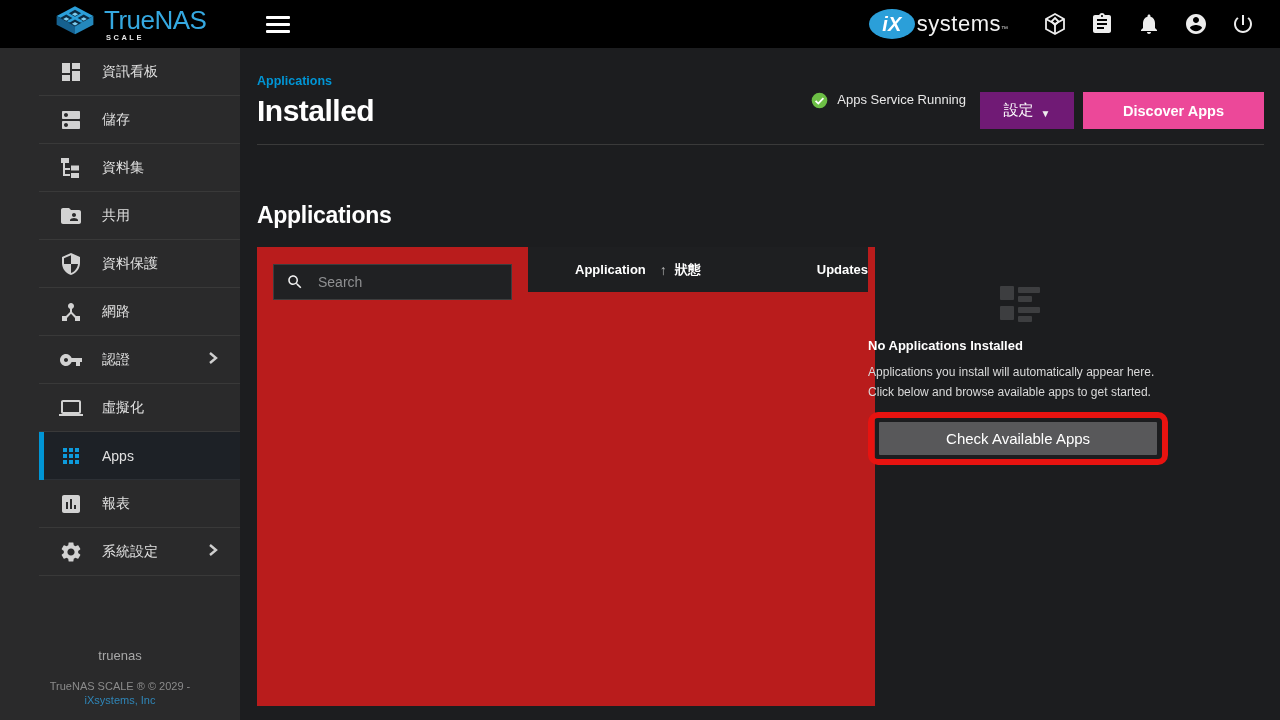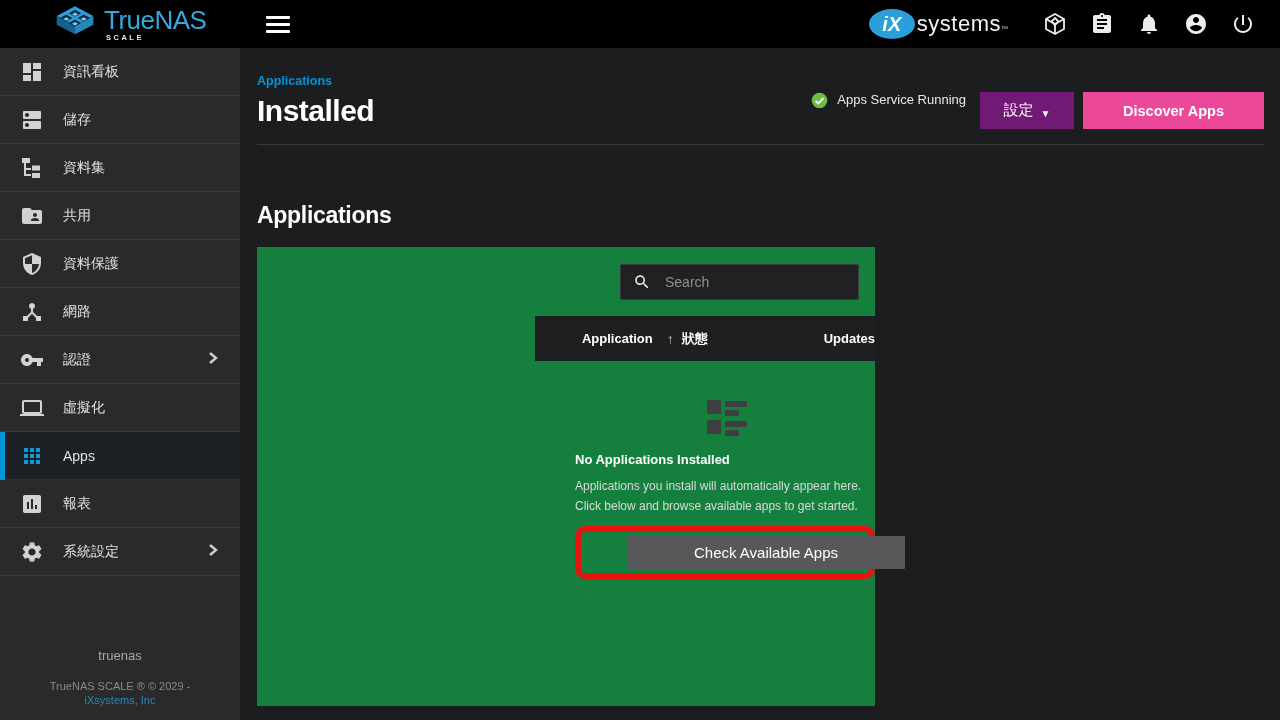--- a/index.html
+++ b/index.html
@@ -23,21 +23,21 @@
              font-weight:700; font-size:20px; }
   .ix-systems { color:#f2f2f2; font-size:22px; font-weight:400; letter-spacing:0.5px; margin-left:2px; }
   .ix-tm { color:#cfcfcf; font-size:7px; vertical-align:top; }
   .top-icon { width:24px; height:24px; color:#ededed; cursor:pointer; }
   .top-icon svg { width:24px; height:24px; fill:currentColor; }
   .top-icon.stroke svg { fill:none; stroke:currentColor; stroke-width:1.8; }
 
   
   .sidebar { position:fixed; top:48px; left:0; width:240px; height:672px; background:#2a2a2b; z-index:20; }
   .nav-item { height:48px; display:flex; align-items:center; padding:0 20px;
-              border-bottom:1px solid rgba(255,255,255,0.07); cursor:pointer; position:relative; }
+              border-bottom:1px solid rgba(255,255,255,0.07); cursor:pointer; position:relative;margin-left:39px; }
   .nav-icon { width:24px; height:24px; color:#d2d2d2; flex:0 0 24px; }
   .nav-icon svg { width:24px; height:24px; fill:currentColor; }
   .nav-label { color:#e0e0e0; font-size:14px; margin-left:19px; }
   .nav-chevron { margin-left:auto; color:#cfcfcf; }
   .nav-chevron svg { width:14px; height:14px; fill:none; stroke:currentColor; stroke-width:2.4; }
   .nav-item.active { background:#1d2126; }
   .nav-item.active::before { content:""; position:absolute; left:0; top:0; bottom:-1px; width:5px; background:#0095d5; }
   .nav-item.active .nav-icon { color:#0d9bdc; }
   .sidebar-footer { position:absolute; bottom:14px; left:0; width:100%; text-align:center; }
   .host-name { color:#a8a8a8; font-size:13px; margin-bottom:15px; }
@@ -56,21 +56,21 @@
   .btn { border:none; cursor:pointer; font-family:inherit; }
   .btn-settings { background:#701a75; color:#fff; font-size:15px; height:37px; width:94px;
                   display:flex; align-items:center; justify-content:center; gap:7px; }
   .btn-settings .caret { font-size:10px; margin-top:6px; color:#efefef; }
   .btn-discover { background:#ec4899; color:#fff; font-size:14.5px; font-weight:700;
                   height:37px; width:181px; margin-left:9px; display:flex; align-items:center; justify-content:center; }
   .header-divider { margin-top:15px; border-bottom:1px solid #3a3a3a; }
 
   .section-title { margin-top:57px; color:#fff; font-size:23px; font-weight:700; letter-spacing:-0.3px; }
 
-  .card { margin-top:18px; width:618px; height:459px; background:#15803d; display:flex; flex-direction:column;align-items:flex-end; }
+  .card { margin-top:18px; width:618px; height:459px; background:#b91c1c; display:flex; flex-direction:row; }
   .search-row { padding:17px 16px 16px 16px; }
   .search-box { height:36px; border:1px solid #3c3d3e; background:#202123; display:flex; align-items:center;
                 padding:0 12px; }
   .search-icon { width:18px; height:18px; color:#f0f0f0; }
   .search-icon svg { width:18px; height:18px; fill:currentColor; }
   .search-input { flex:1; margin-left:14px; background:transparent; border:none; outline:none;
                   color:#e6e6e6; font-size:14px; font-family:inherit; }
   .search-input::placeholder { color:#8f9092; }
   .table-header { height:45px; background:#1e1f21; display:flex; align-items:center; flex:0 0 45px; }
   .th { color:#fff; font-size:13px; font-weight:700; cursor:pointer; }
@@ -80,21 +80,21 @@
   .th-updates { flex:1; padding-left:108px; }
 
   .empty-area { flex:1; }
   .empty-block { width:300px; margin:37px auto 0 auto; }
   .empty-icon { display:block; margin:0 auto; }
   .empty-title { margin-top:14px; color:#fff; font-size:13px; font-weight:700; }
   .empty-line { margin-top:9px; color:#dadada; font-size:12px; line-height:20px; }
   .empty-line + .empty-line { margin-top:0; }
   .annotation-box { margin-top:10px; border:6px solid #e81310; border-radius:10px; padding:4px 5px; }
   .btn-check { width:100%; height:33px; background:#58585a; color:#fff; font-size:15px;
-               display:flex; align-items:center; justify-content:center; border-radius:1px;margin-left:41px; }
+               display:flex; align-items:center; justify-content:center; border-radius:1px; }
 </style>
 </head>
 <body>
 
 <header class="topbar">
   <div class="logo-area">
     <span>
       <svg width="42" height="36" viewBox="0 0 48 40">
         <polygon points="24,2 45,13 24,24 3,13" fill="#2b9fd9"></polygon>
         <polygon points="3,13 24,24 24,34 3,23" fill="#16618f"></polygon>

